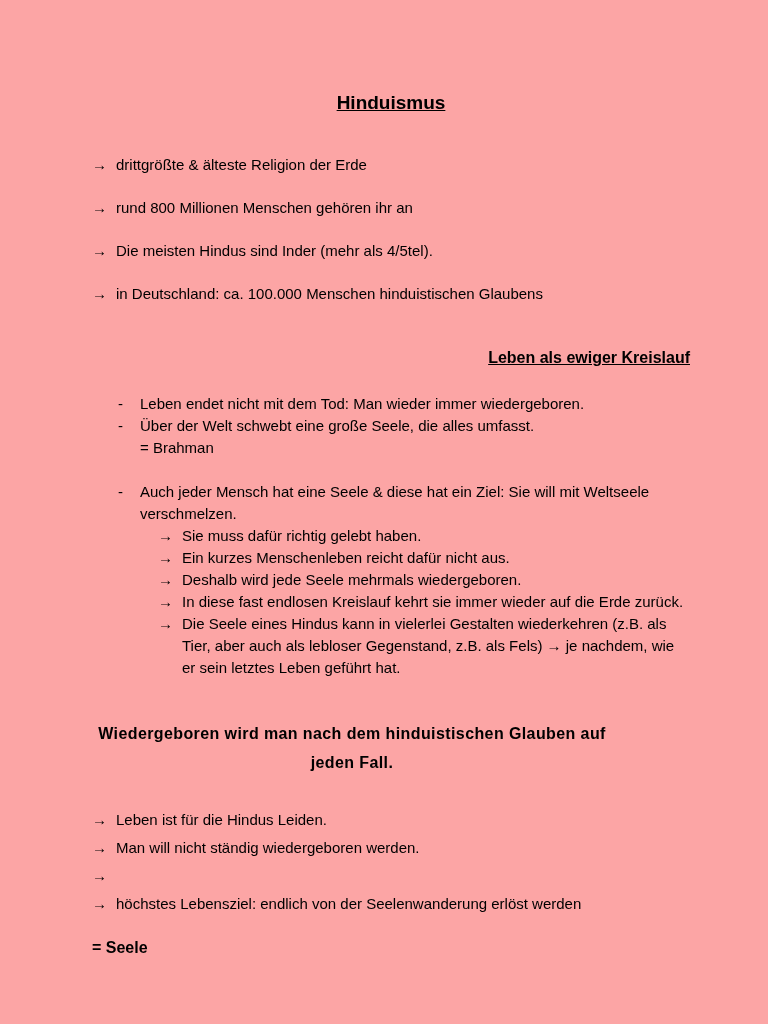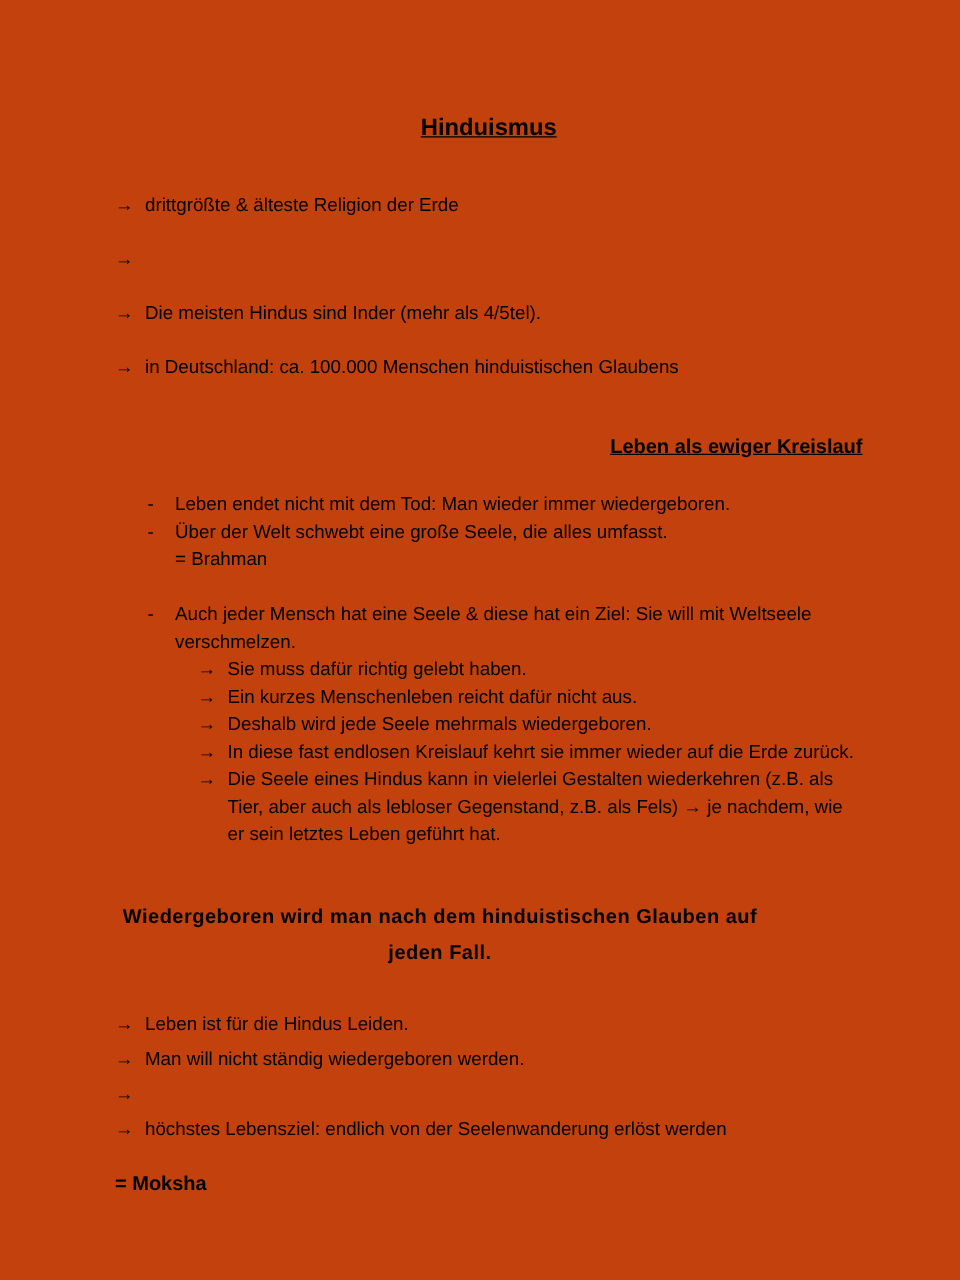--- a/index.html
+++ b/index.html
@@ -4,21 +4,21 @@
 <style>
   html, body {
     margin: 0;
     padding: 0;
     background: #ffffff;
   }
   .page {
     width: 768px;
     height: 1024px;
     box-sizing: border-box;
-    background: #c2410c;
+    background: #fca5a5;
     color: #000000;
     font-family: "Liberation Sans", sans-serif;
     font-size: 15px;
     line-height: 22px;
     padding: 92px 78px 0 92px;
     overflow: hidden;
   }
   .doc-title {
     text-align: center;
     font-size: 19px;
@@ -101,20 +101,21 @@
 
   <h1 class="doc-title">Hinduismus</h1>
 
   <div>
     <div class="arrow-line">
       <span class="arrow">→</span>
       <span>drittgrößte &amp; älteste Religion der Erde</span>
     </div>
     <div class="arrow-line">
       <span class="arrow">→</span>
+      <span>rund 800 Millionen Menschen gehören ihr an</span>
     </div>
     <div class="arrow-line">
       <span class="arrow">→</span>
       <span>Die meisten Hindus sind Inder (mehr als 4/5tel).</span>
     </div>
     <div class="arrow-line">
       <span class="arrow">→</span>
       <span>in Deutschland: ca. 100.000 Menschen hinduistischen Glaubens</span>
     </div>
   </div>
@@ -182,15 +183,15 @@
     </div>
     <div class="arrow-line">
       <span class="arrow">→</span>
     </div>
     <div class="arrow-line">
       <span class="arrow">→</span>
       <span>höchstes Lebensziel: endlich von der Seelenwanderung erlöst werden</span>
     </div>
   </div>
 
-  <p class="moksha">= Moksha</p>
+  <p class="moksha">= Seele</p>
 
 </div>
 
 </body></html>

